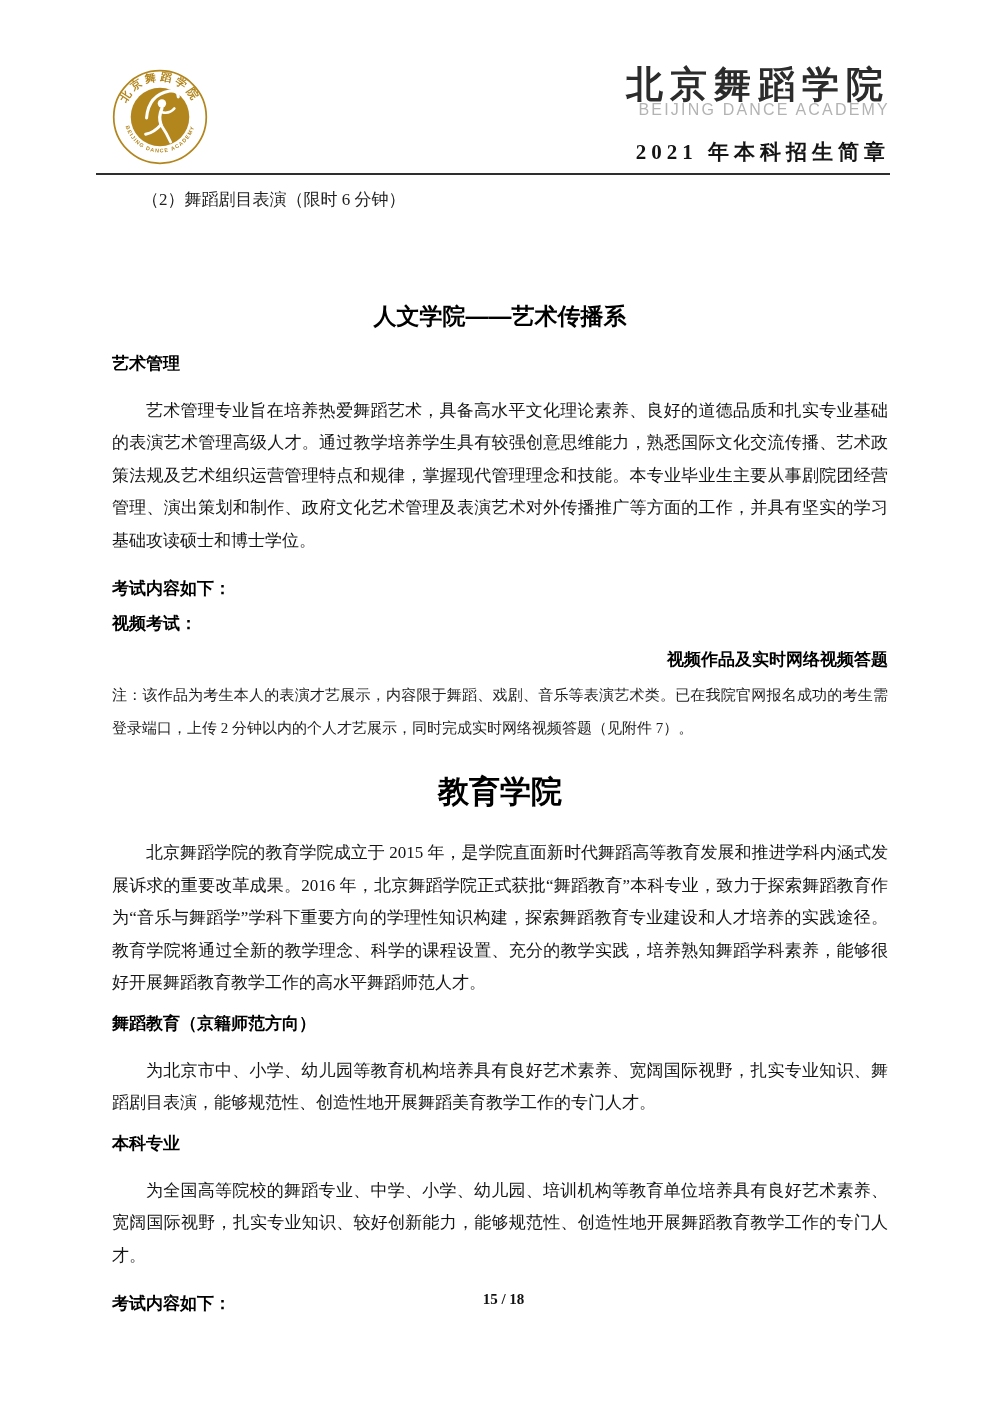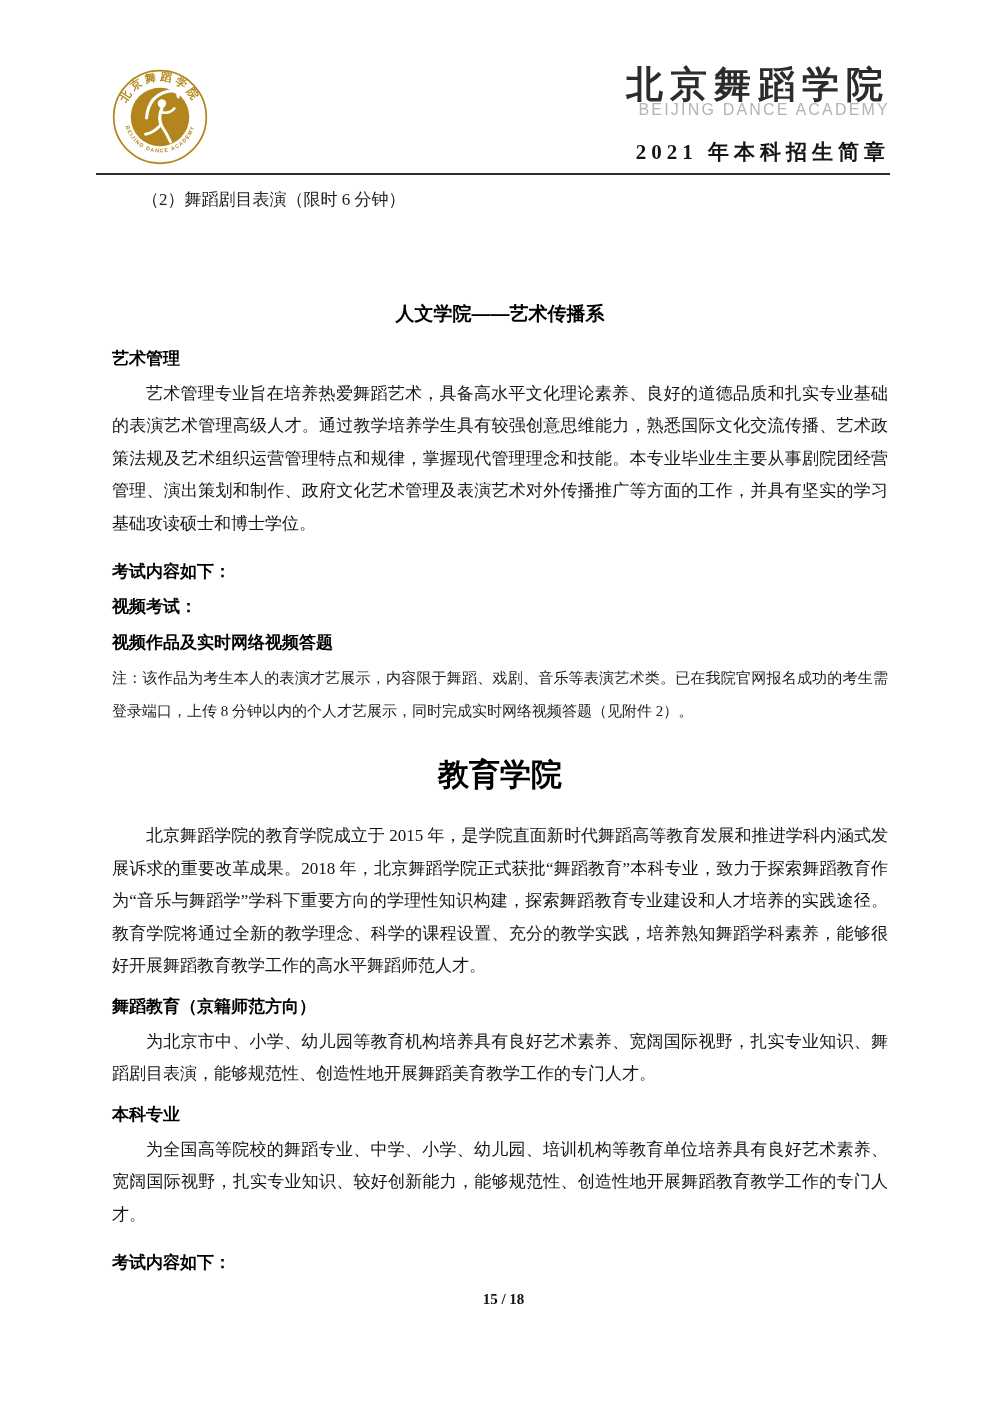--- a/index.html
+++ b/index.html
@@ -33,32 +33,32 @@
   }
 
   
   .content{margin:0 112px;}
   .intro-line{margin:13px 0 0 30px;font-size:17px;color:#222;}
 
   .section-title{
     text-align:center;font-weight:bold;color:#000;
     font-family:"Liberation Sans","DejaVu Sans",sans-serif;
   }
-  .title-1{font-size:19px;margin-top:90px;}
+  .title-1{font-size:23px;margin-top:90px;}
   .title-2{font-size:31px;margin-top:26px;}
 
   .h-bold{
     font-family:Liberation Mono, monospace;
     font-weight:bold;font-size:17px;color:#000;
   }
-  .mt20{margin-top:20px;} .mt12{margin-top:12px;} .mt13{margin-top:13px;} .mt8{margin-top:20px;}
+  .mt20{margin-top:20px;} .mt12{margin-top:12px;} .mt13{margin-top:13px;text-align:right;} .mt8{margin-top:20px;}
 
   .para{
     font-size:17px;line-height:32.5px;text-align:justify;text-indent:2em;
-    color:#151515;margin-top:8px;
+    color:#151515;margin-top:20px;
   }
   .para-2{margin-top:24px;}
   .note{
     font-size:15px;line-height:33px;text-align:justify;color:#1c1c1c;margin-top:8px;
   }
 
   
   .page-footer{
     position:absolute;left:0;right:0;bottom:106px;text-align:center;
     font-size:15px;font-weight:bold;color:#111;
@@ -109,24 +109,24 @@
     <div class="intro-line">（2）舞蹈剧目表演（限时 6 分钟）</div>
 
     <div class="section-title title-1">人文学院——艺术传播系</div>
 
     <div class="h-bold mt20">艺术管理</div>
     <div class="para">艺术管理专业旨在培养热爱舞蹈艺术，具备高水平文化理论素养、良好的道德品质和扎实专业基础的表演艺术管理高级人才。通过教学培养学生具有较强创意思维能力，熟悉国际文化交流传播、艺术政策法规及艺术组织运营管理特点和规律，掌握现代管理理念和技能。本专业毕业生主要从事剧院团经营管理、演出策划和制作、政府文化艺术管理及表演艺术对外传播推广等方面的工作，并具有坚实的学习基础攻读硕士和博士学位。</div>
 
     <div class="h-bold mt8">考试内容如下：</div>
     <div class="h-bold mt12">视频考试：</div>
     <div class="h-bold mt13">视频作品及实时网络视频答题</div>
-    <div class="note">注：该作品为考生本人的表演才艺展示，内容限于舞蹈、戏剧、音乐等表演艺术类。已在我院官网报名成功的考生需登录端口，上传 8 分钟以内的个人才艺展示，同时完成实时网络视频答题（见附件 2）。</div>
+    <div class="note">注：该作品为考生本人的表演才艺展示，内容限于舞蹈、戏剧、音乐等表演艺术类。已在我院官网报名成功的考生需登录端口，上传 2 分钟以内的个人才艺展示，同时完成实时网络视频答题（见附件 7）。</div>
 
     <div class="section-title title-2">教育学院</div>
-    <div class="para para-2">北京舞蹈学院的教育学院成立于 2015 年，是学院直面新时代舞蹈高等教育发展和推进学科内涵式发展诉求的重要改革成果。2018 年，北京舞蹈学院正式获批“舞蹈教育”本科专业，致力于探索舞蹈教育作为“音乐与舞蹈学”学科下重要方向的学理性知识构建，探索舞蹈教育专业建设和人才培养的实践途径。教育学院将通过全新的教学理念、科学的课程设置、充分的教学实践，培养熟知舞蹈学科素养，能够很好开展舞蹈教育教学工作的高水平舞蹈师范人才。</div>
+    <div class="para para-2">北京舞蹈学院的教育学院成立于 2015 年，是学院直面新时代舞蹈高等教育发展和推进学科内涵式发展诉求的重要改革成果。2016 年，北京舞蹈学院正式获批“舞蹈教育”本科专业，致力于探索舞蹈教育作为“音乐与舞蹈学”学科下重要方向的学理性知识构建，探索舞蹈教育专业建设和人才培养的实践途径。教育学院将通过全新的教学理念、科学的课程设置、充分的教学实践，培养熟知舞蹈学科素养，能够很好开展舞蹈教育教学工作的高水平舞蹈师范人才。</div>
 
     <div class="h-bold mt12">舞蹈教育（京籍师范方向）</div>
     <div class="para">为北京市中、小学、幼儿园等教育机构培养具有良好艺术素养、宽阔国际视野，扎实专业知识、舞蹈剧目表演，能够规范性、创造性地开展舞蹈美育教学工作的专门人才。</div>
 
     <div class="h-bold mt12">本科专业</div>
     <div class="para">为全国高等院校的舞蹈专业、中学、小学、幼儿园、培训机构等教育单位培养具有良好艺术素养、宽阔国际视野，扎实专业知识、较好创新能力，能够规范性、创造性地开展舞蹈教育教学工作的专门人才。</div>
 
     <div class="h-bold mt8">考试内容如下：</div>
   </div>
 

